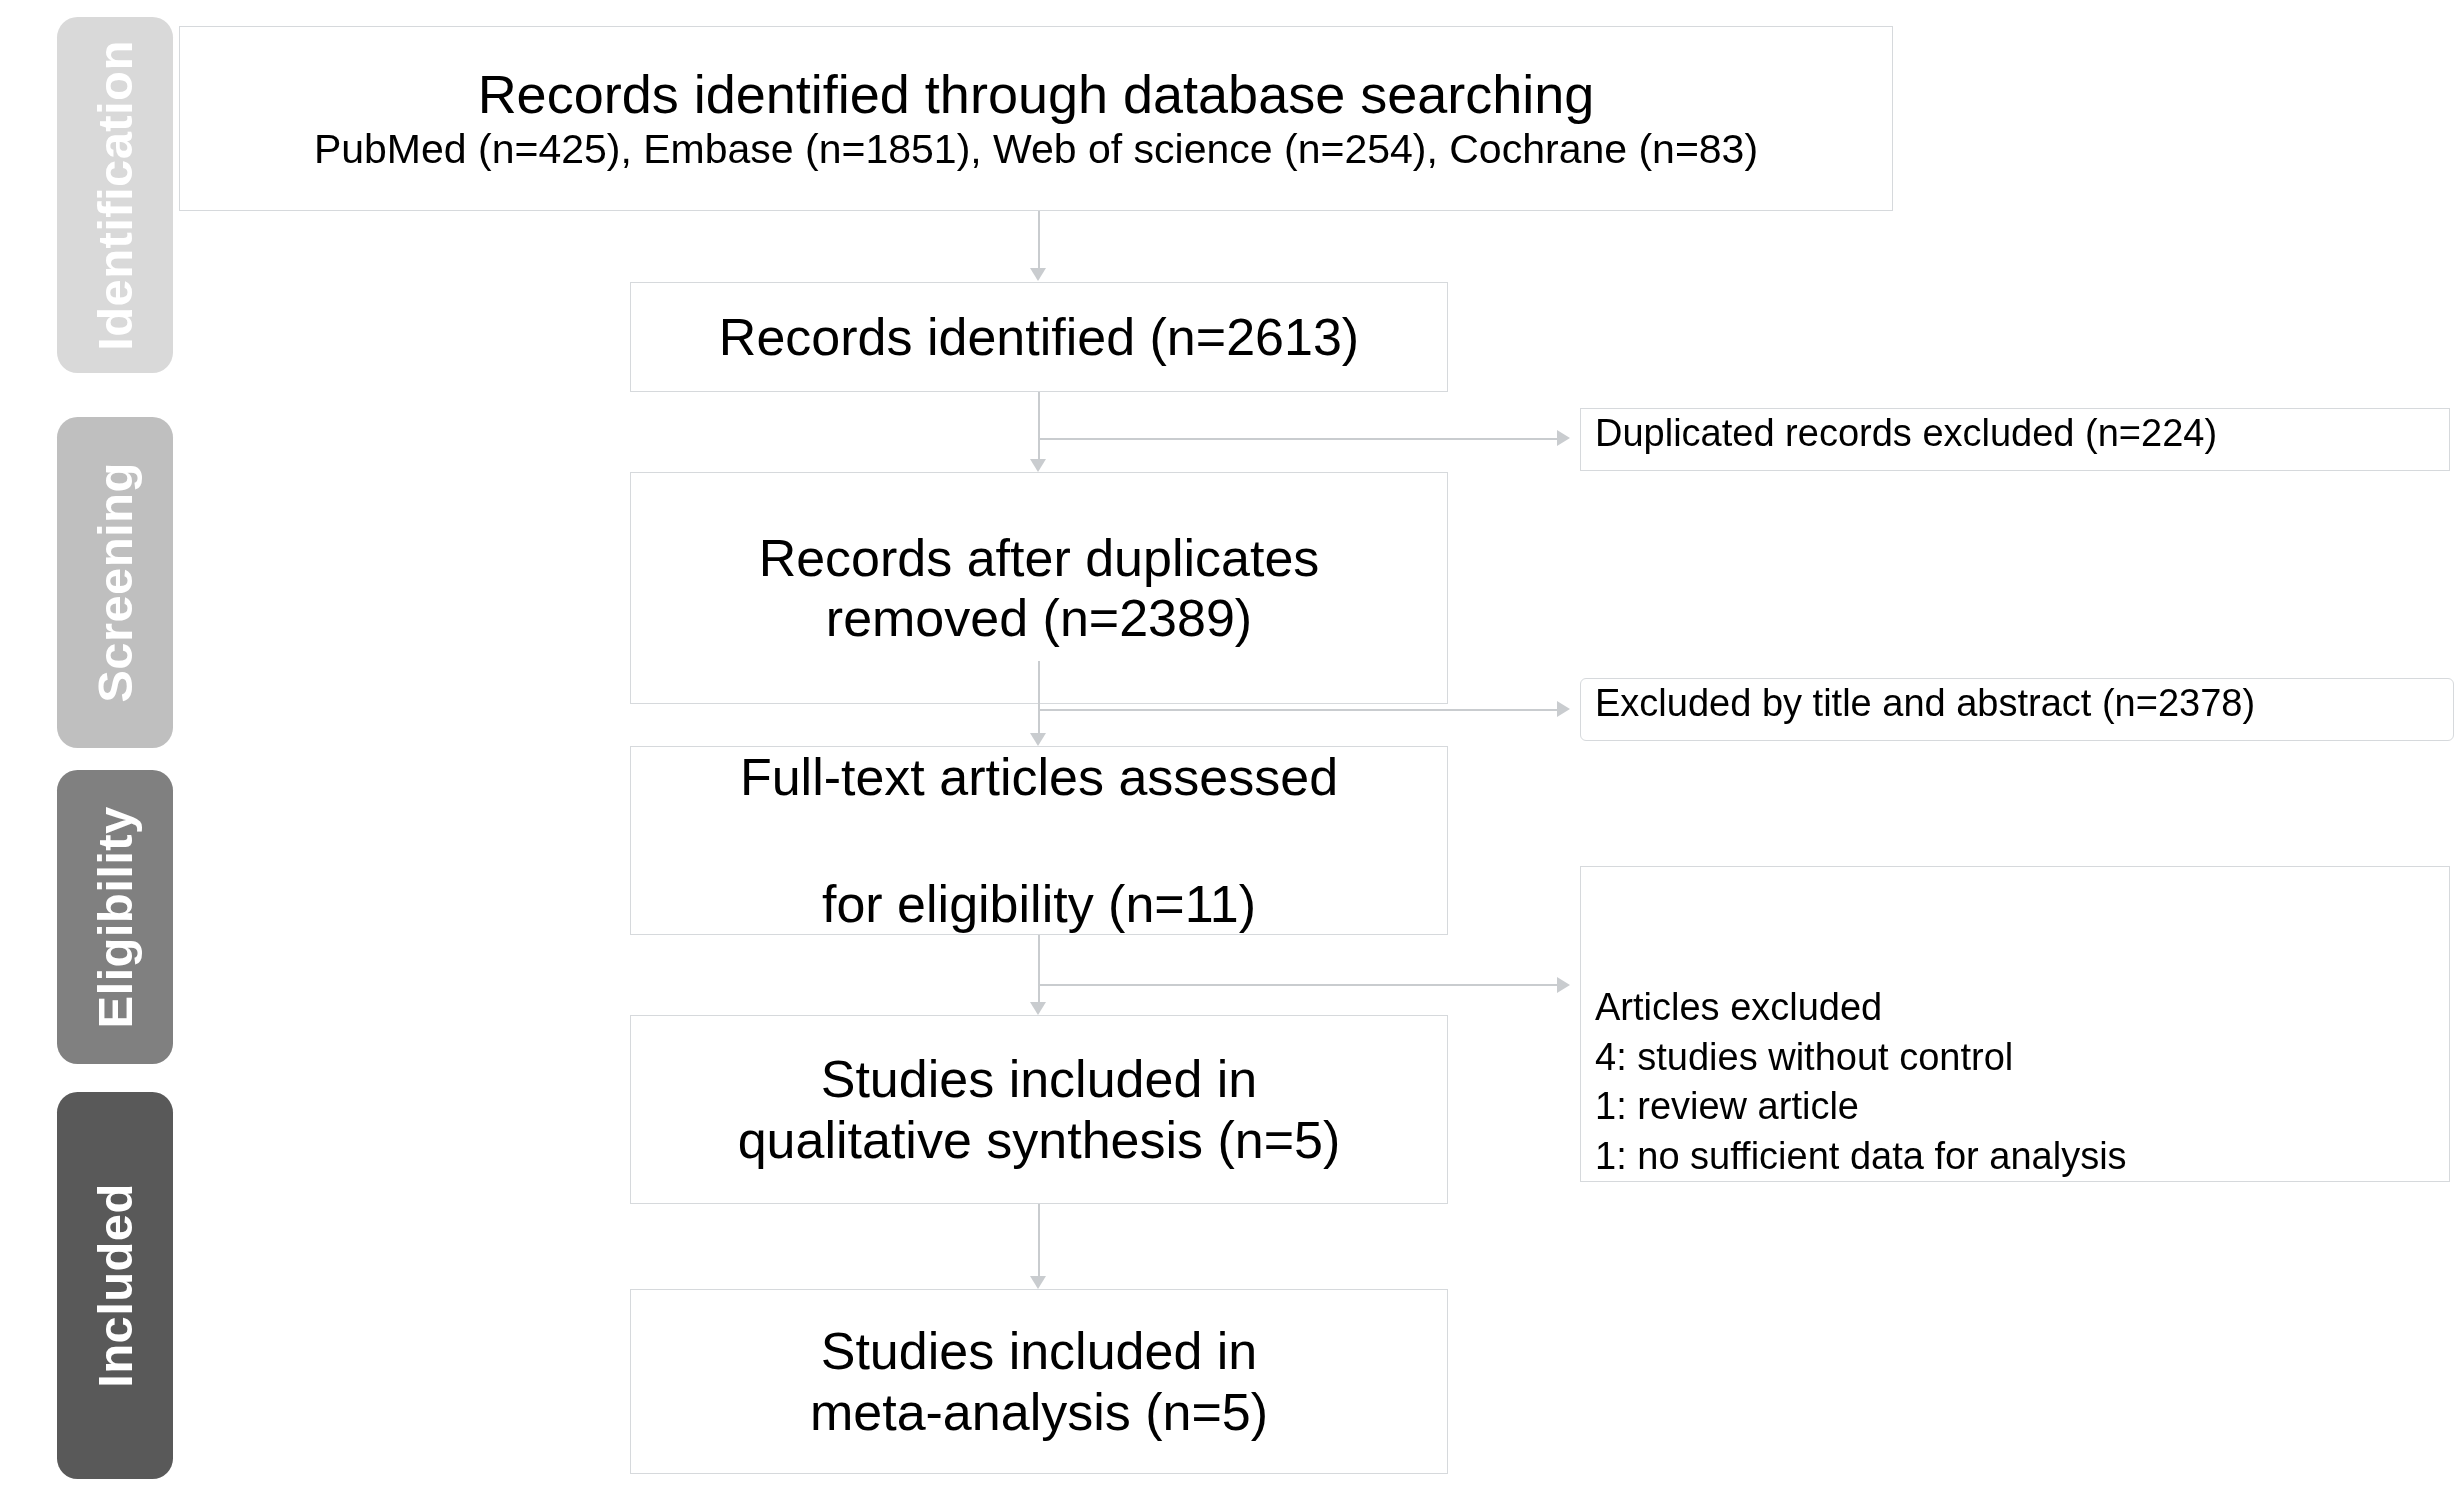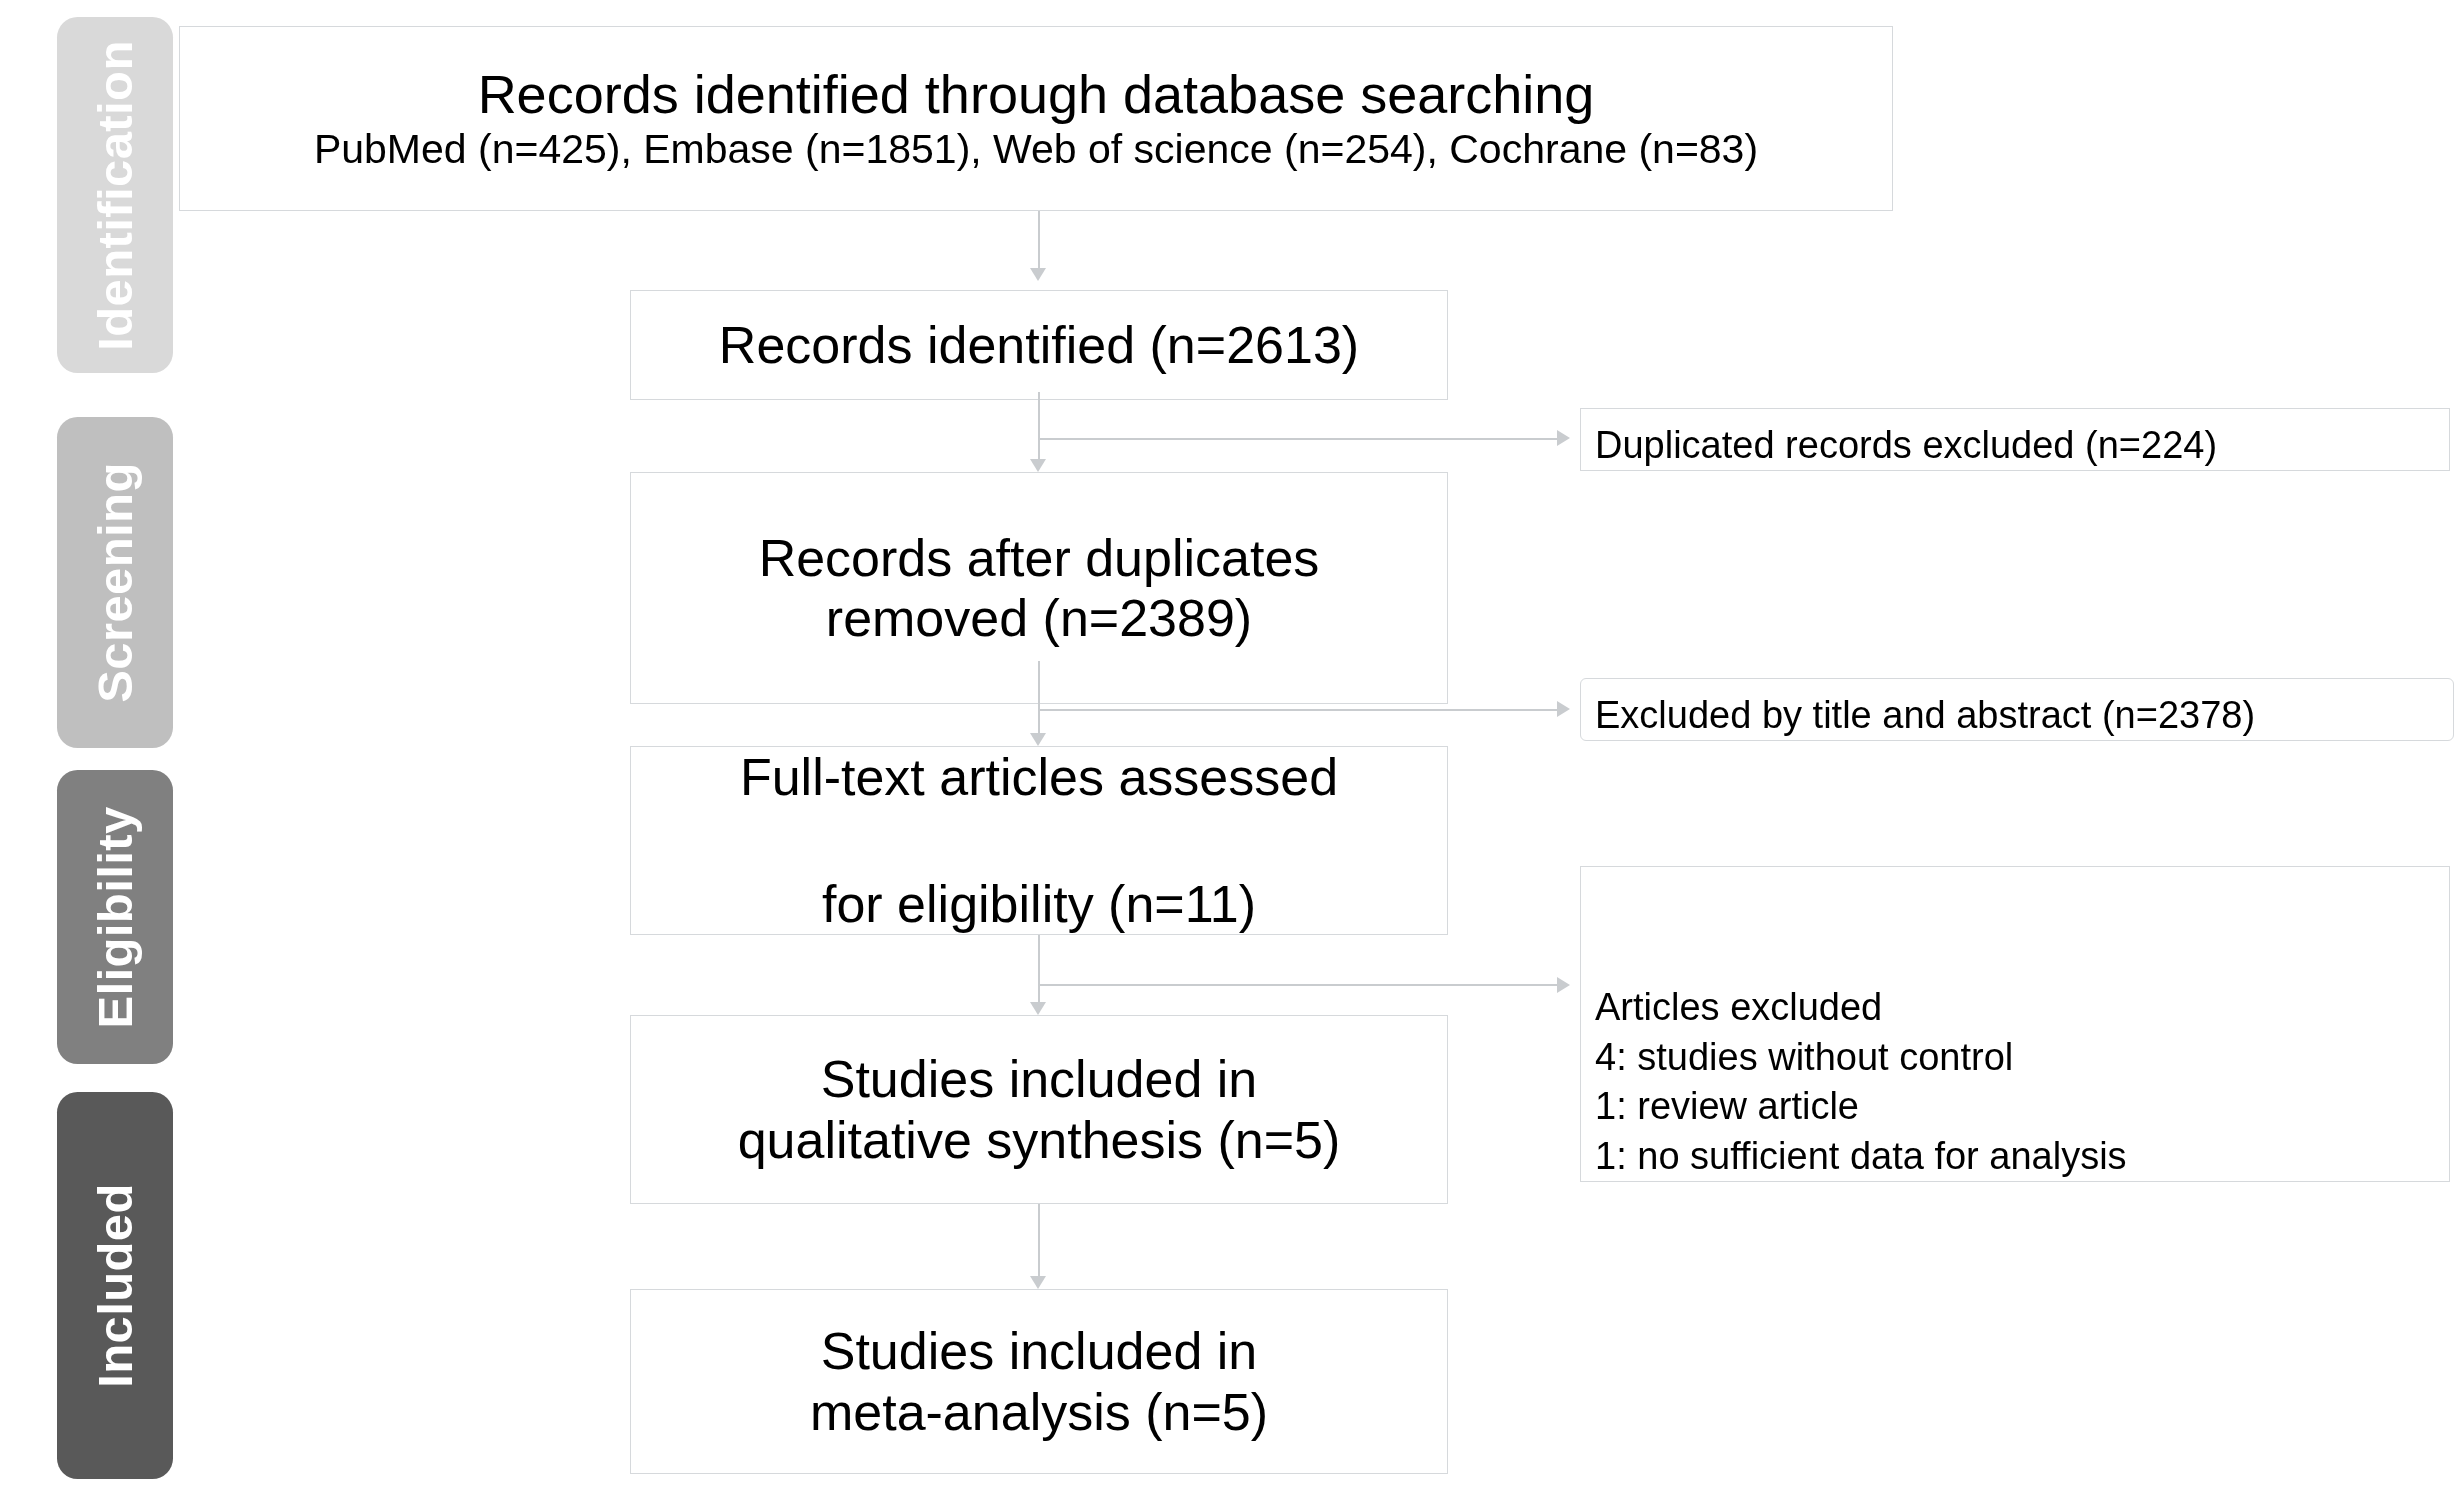--- a/index.html
+++ b/index.html
@@ -77,35 +77,35 @@
     line-height: 1.16;
   }
 
   .box-title   { font-size: 54px; }
   .box-sub     { font-size: 41px; }
   .box-main    { font-size: 52px; }
   .side-text   { font-size: 38px; }
 
   
   #box-db-search   { left: 179px;  top: 26px;   width: 1714px; height: 185px; }
-  #box-identified  { left: 630px;  top: 282px;  width: 818px; height: 110px; margin-top: 8px; }
+  #box-identified  { left: 630px;  top: 282px;  width: 818px; height: 110px; }
   #box-dedup       { left: 630px;  top: 472px;  width: 818px; height: 232px; }
   #box-fulltext    { left: 630px;  top: 746px;  width: 818px; height: 189px; justify-content: space-between; }
   #box-qualitative { left: 630px;  top: 1015px; width: 818px; height: 189px; }
   #box-meta        { left: 630px;  top: 1289px; width: 818px; height: 185px; }
 
   
   .side-box {
     position: absolute;
     box-sizing: border-box;
     border: 1.6px solid #d6d9dc;
     background: #ffffff;
     display: flex;
     flex-direction: column;
-    justify-content: flex-end;
+    justify-content: flex-start;
     align-items: flex-start;
     padding-left: 14px;
     color: #000000;
   }
   .side-box .line { white-space: nowrap; line-height: 1.30; }
 
   #side-duplicates { left: 1580px; top: 408px;  width: 870px; height: 63px; }
   #side-titleabs   { left: 1580px; top: 678px;  width: 874px; height: 63px; border-radius: 6px; }
   #side-articles   { left: 1580px; top: 866px; width: 870px; height: 316px;
                      justify-content: flex-end; padding-top: 33px; }

